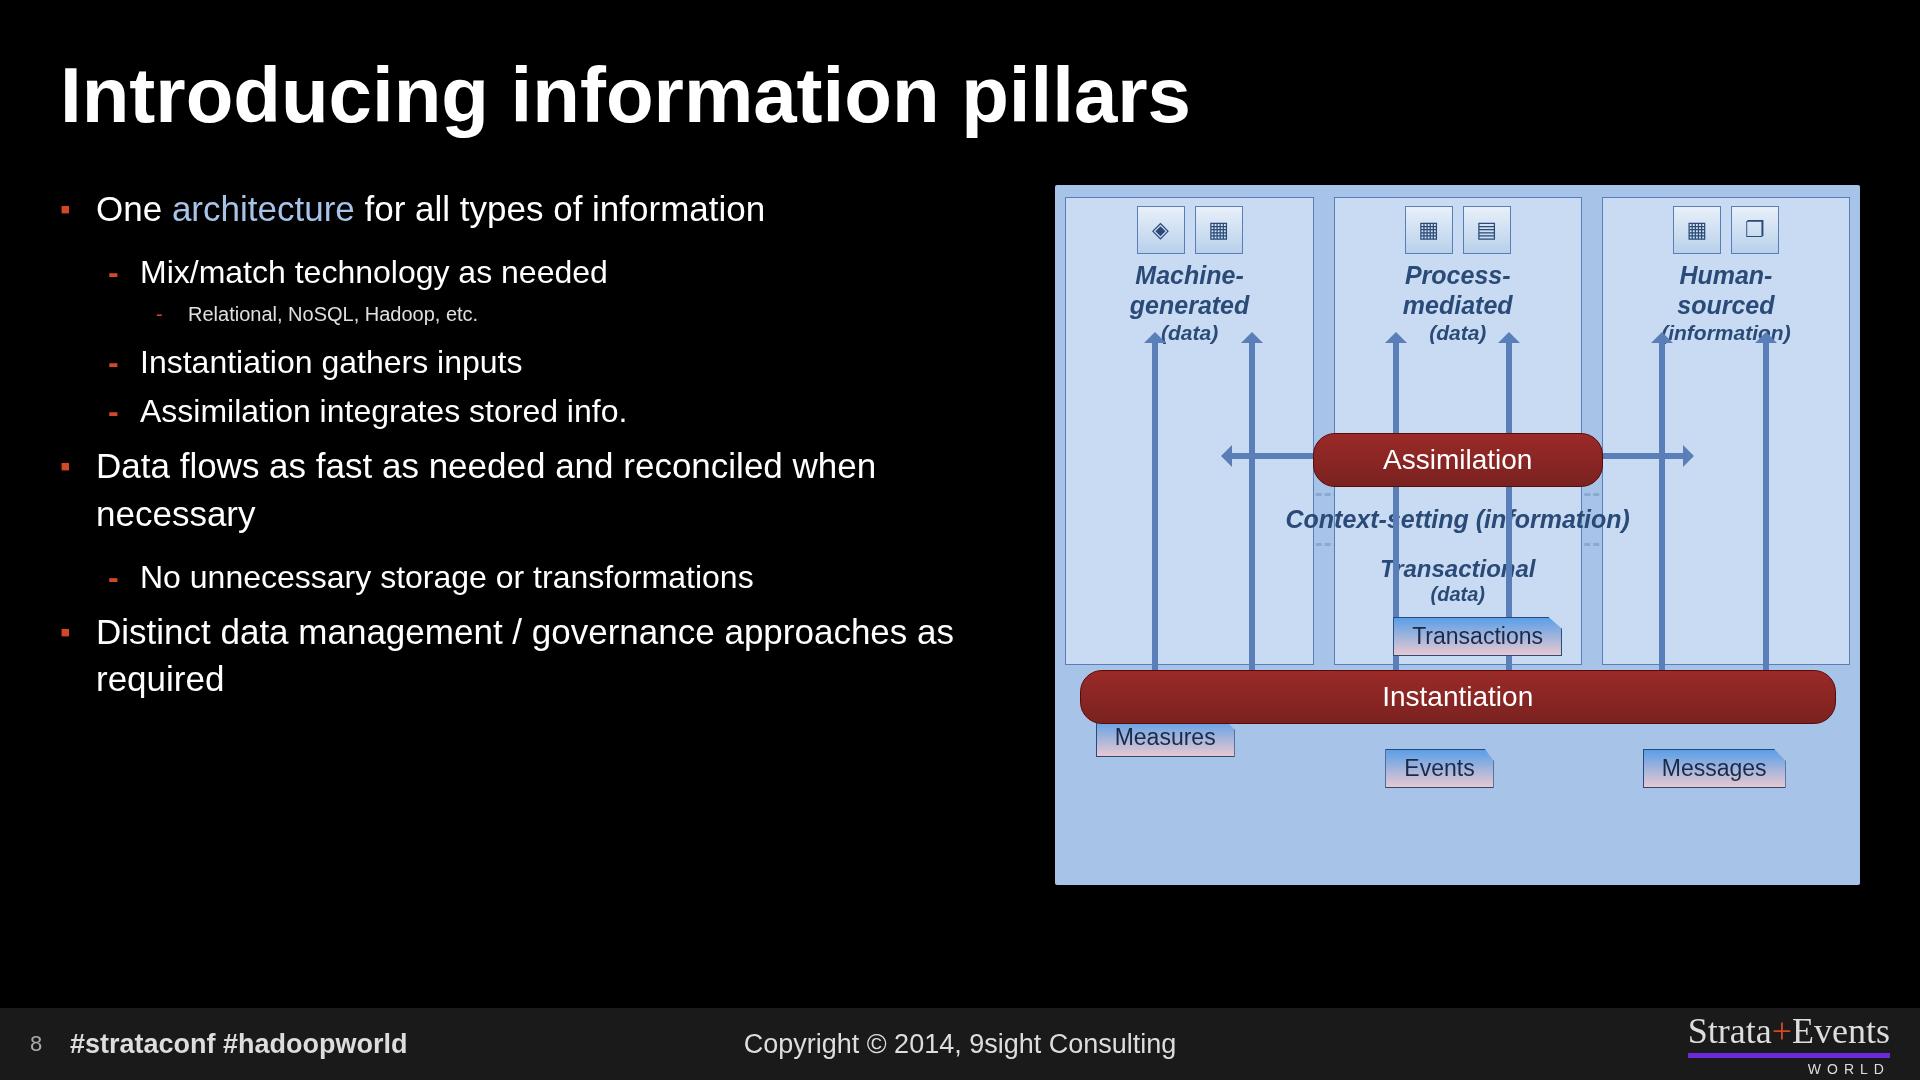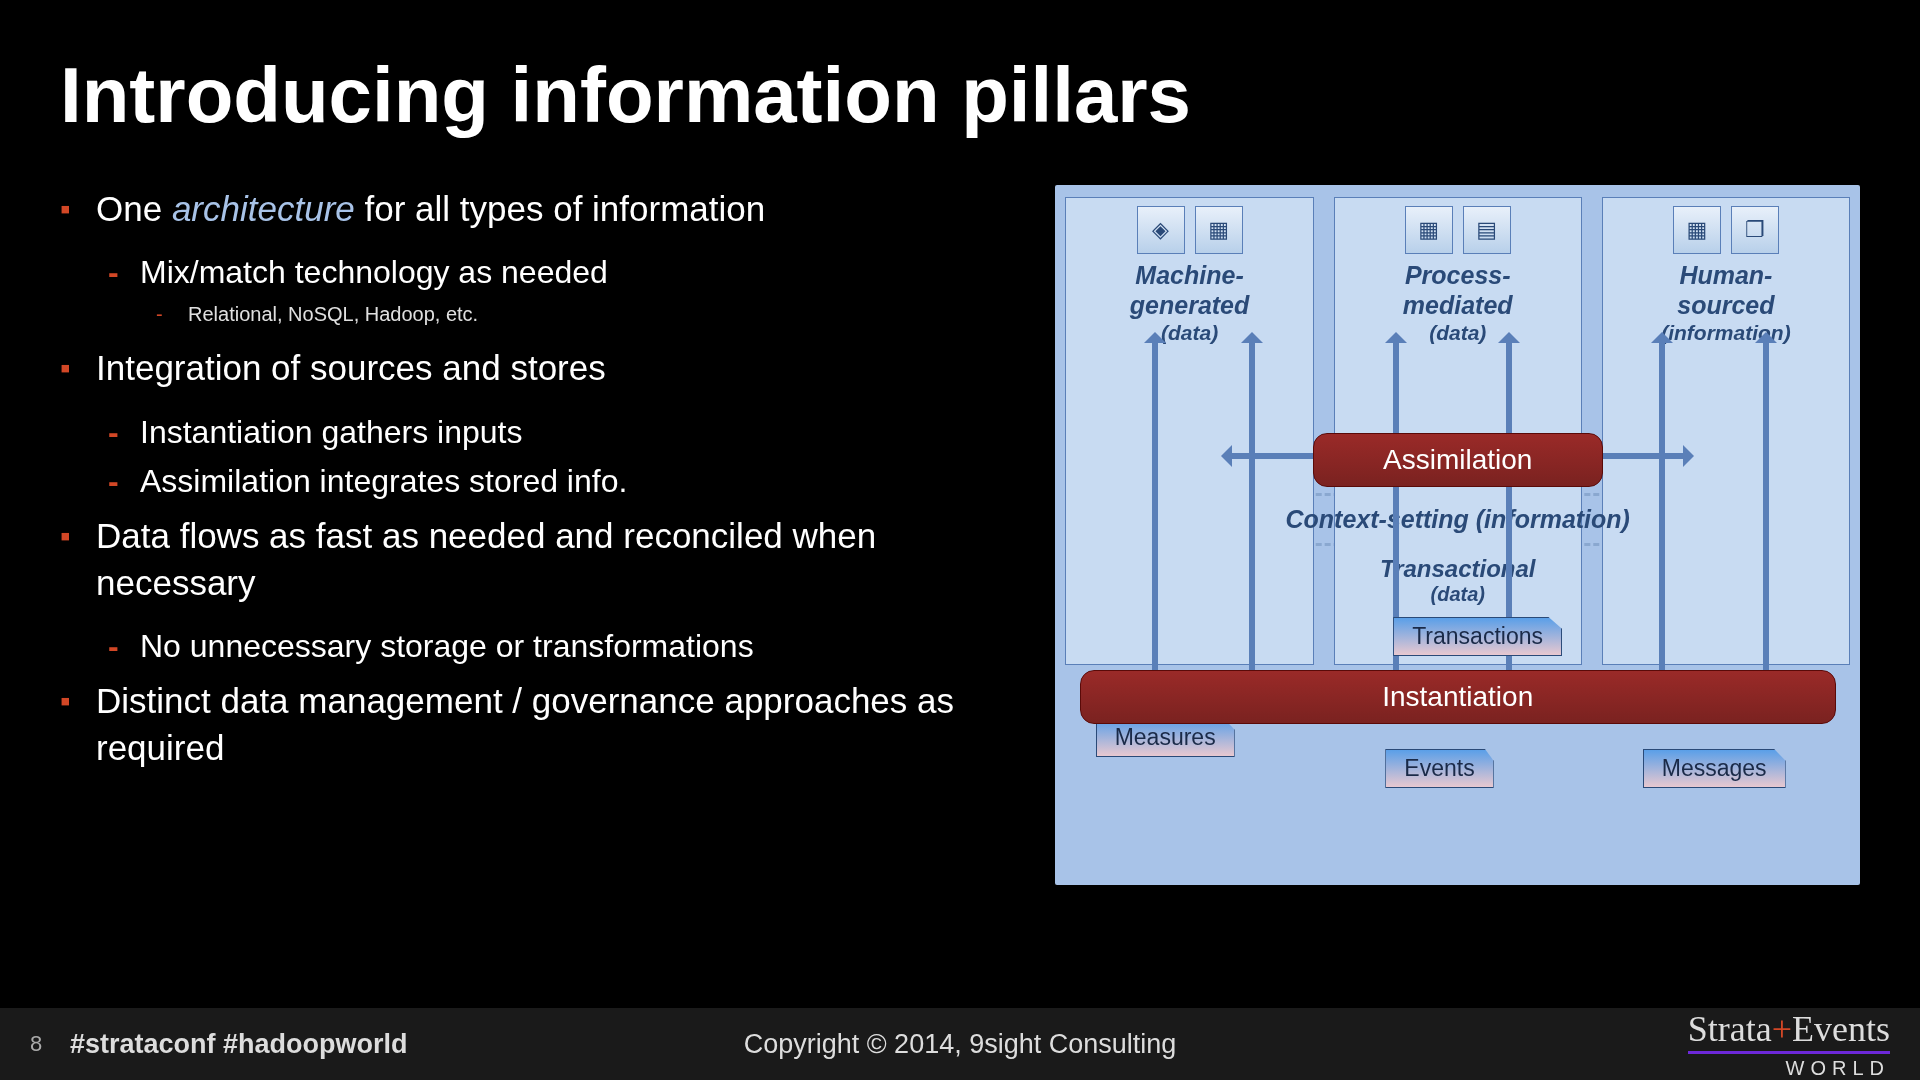--- a/index.html
+++ b/index.html
@@ -66,21 +66,20 @@
     margin: 10px 0 18px 16px;
     color: #e0e0e0;
   }
   .b3::before {
     content: "-";
     position: absolute;
     left: 80px;
     color: #d24726;
   }
   .italic-word {
-    font-style: italic;
     color: #a8c3e8;
   }
 
   .diagram {
     flex: 1;
     position: relative;
     height: 700px;
     background: #a8c3e8;
     border-radius: 2px;
   }
@@ -135,21 +134,21 @@
     text-align: center;
   }
   .context-label { top: 320px; left: 0; right: 0; }
   .trans-label { top: 370px; left: 33%; right: 33%; font-size: 24px; }
   .trans-label small { display: block; font-size: 20px; }
 
   .red-box {
     position: absolute;
     background: linear-gradient(#9a2a28, #7a2220);
     border: 1px solid #5a0a08;
-    border-radius: 14px;
+    border-radius: 22px;
     color: #fff;
     font-size: 28px;
     text-align: center;
     padding: 10px 0;
     z-index: 5;
   }
   .assim { top: 248px; left: 32%; width: 36%; }
   .instan { top: 485px; left: 3%; right: 3%; }
 
   .blue-box {
@@ -234,43 +233,42 @@
   .copyright { position: absolute; left: 50%; transform: translateX(-50%); }
   .brand {
     margin-left: auto;
     font-family: Georgia, serif;
     font-size: 36px;
     text-align: right;
     line-height: 1;
   }
   .brand .plus { color: #d24726; font-weight: normal; }
   .brand .sub {
-    font-size: 20px;
+    font-size: 14px;
     letter-spacing: 6px;
     font-family: Arial, sans-serif;
     display: block;
-    border-top: 3px solid #6d28d9;
+    border-top: 5px solid #6d28d9;
     margin-top: 4px;
     padding-top: 4px;
     text-align: right;
   }
 </style>
 </head>
 <body>
 
 <div class="slide">
   <h1 class="title">Introducing information pillars</h1>
 
   <div class="content">
     <div class="bullets">
       <ul id="bullets-ul">
           <li class="b1"><span>One </span><span class="italic-word">architecture</span><span> for all types of information</span></li>
           <li class="b2">Mix/match technology as needed</li>
           <li class="b3">Relational, NoSQL, Hadoop, etc.</li>
-          <li class="b1">Integration of sources and stores</li>
           <li class="b2">Instantiation gathers inputs</li>
           <li class="b2">Assimilation integrates stored info.</li>
           <li class="b1">Data flows as fast as needed and reconciled when necessary</li>
           <li class="b2">No unnecessary storage or transformations</li>
           <li class="b1">Distinct data management / governance approaches as required</li>
         </ul>
     </div>
 
     <div class="diagram">
       <div class="dash-h" style="top:308px;"></div>

